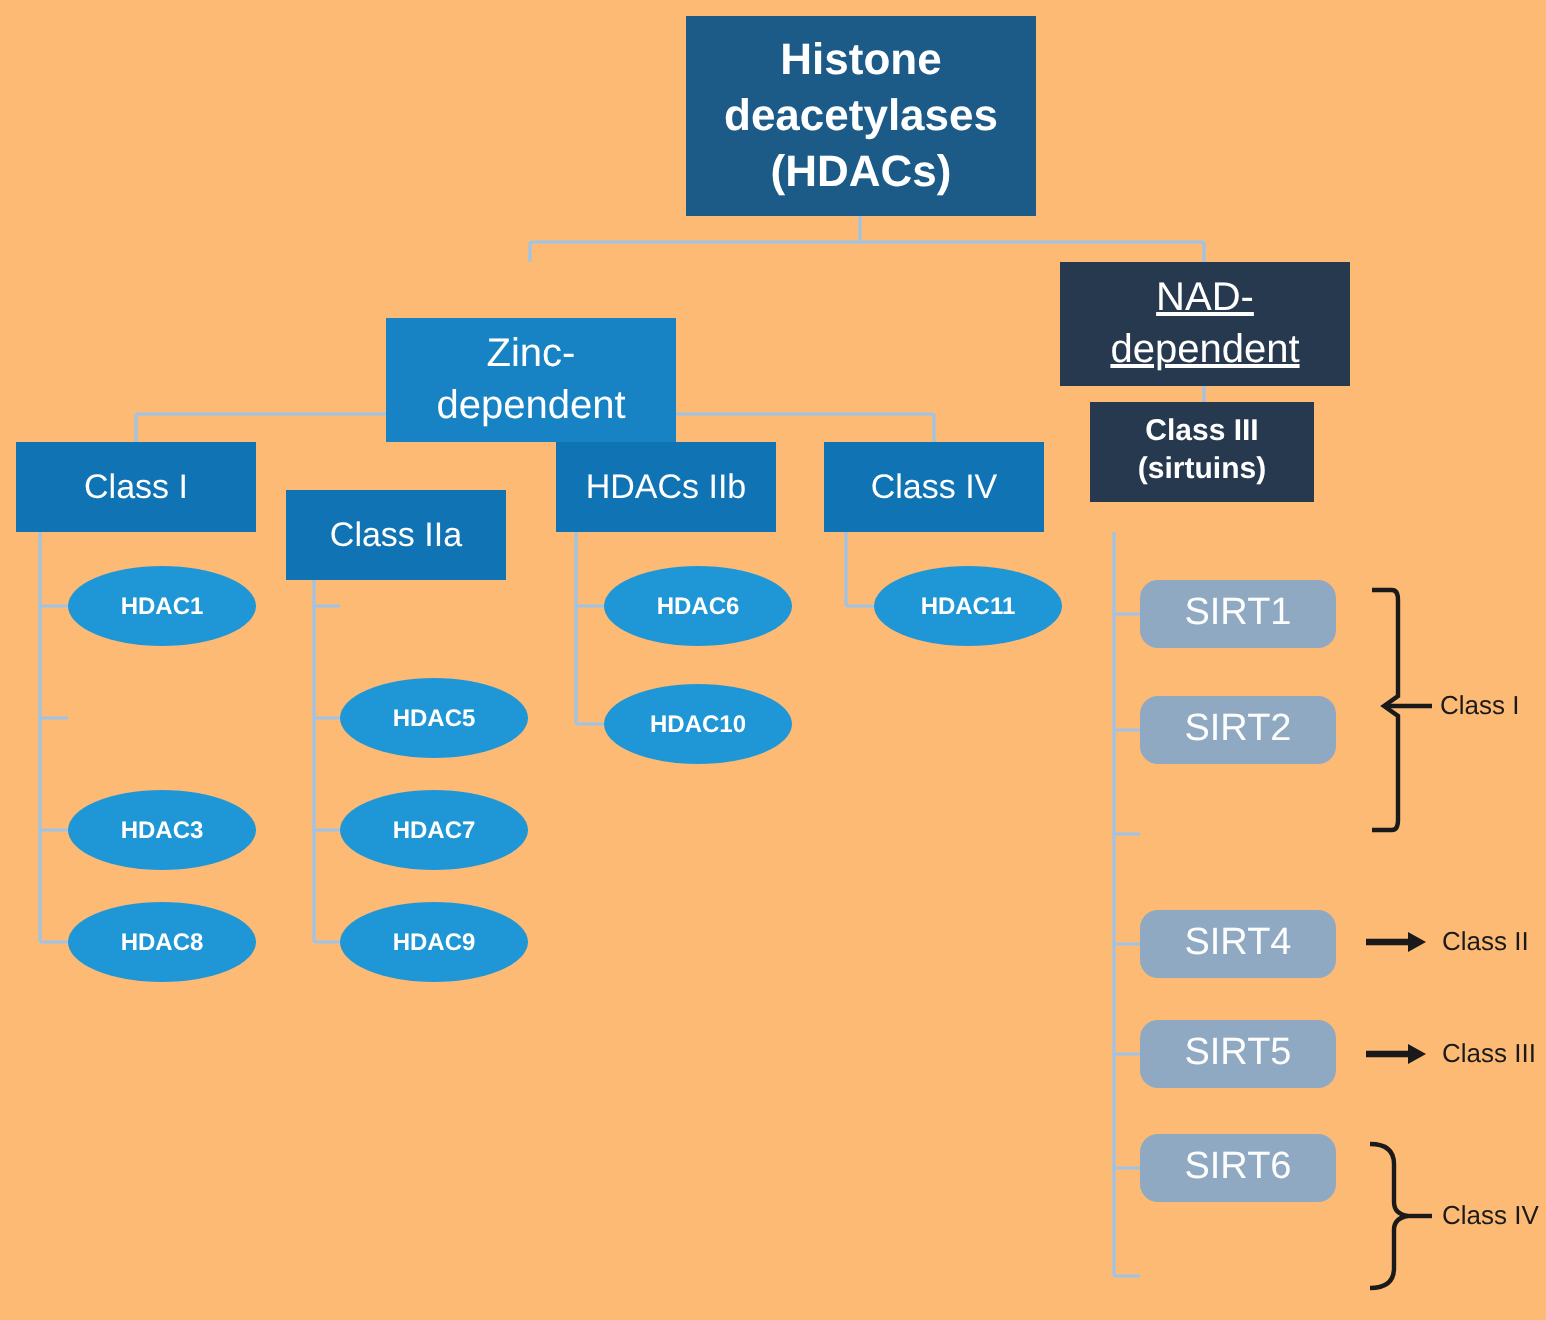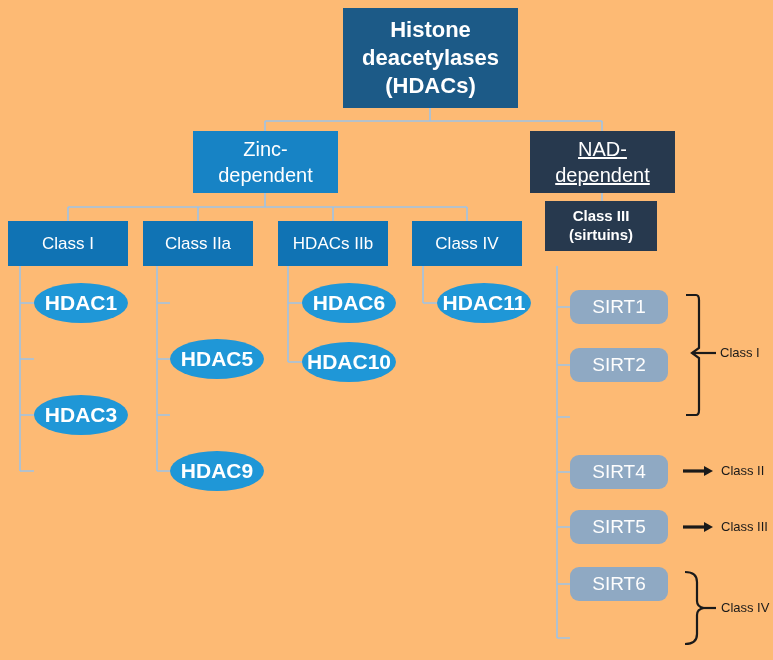--- a/index.html
+++ b/index.html
@@ -20,42 +20,42 @@
   .root-box{
     left:343px;top:8px;width:175px;height:100px;
     background:#1C5A87;
     font-size:22px;font-weight:bold;line-height:1.27;
     padding:0 14px;
   }
   .branch-box{
     top:131px;width:145px;height:62px;
     font-size:20px;line-height:1.3;padding:0 12px;
   }
-  .zinc{left:193px;background:#1783C5;}
+  .zinc{left:193px;background:#1783C5;margin-top:28px;}
   .nad{left:530px;background:#27394E;text-decoration:underline;}
   .class-box{
     top:221px;height:45px;
     background:#1073B4;
     font-size:17px;
   }
   .class1{left:8px;width:120px;}
-  .class2a{left:143px;width:110px;}
+  .class2a{left:143px;width:110px;margin-top:24px;}
   .class2b{left:278px;width:110px;}
   .class4{left:412px;width:110px;}
   .class3-box{
     left:545px;top:201px;width:112px;height:50px;
     background:#27394E;
     font-size:15px;font-weight:bold;line-height:1.25;
     padding:0 8px;
   }
   .oval{
     width:94px;height:40px;
     background:#1F97D7;
     border-radius:50%;
-    font-size:21px;font-weight:bold;
+    font-size:12px;font-weight:bold;
   }
   .sirt{
     left:570px;width:98px;height:34px;
     background:#8FA9C3;
     border-radius:9px;
     font-size:19px;color:#fdfdfd;
   }
   .anno-label{
     position:absolute;
     color:#1a1a1a;font-size:13px;white-space:nowrap;
@@ -95,22 +95,24 @@
 
   <div class="node class-box class1">Class I</div>
   <div class="node class-box class2a">Class IIa</div>
   <div class="node class-box class2b">HDACs IIb</div>
   <div class="node class-box class4">Class IV</div>
 
   <div class="node class3-box">Class III (sirtuins)</div>
 
   <div class="node oval" style="left:34px;top:283px">HDAC1</div>
   <div class="node oval" style="left:34px;top:395px">HDAC3</div>
+  <div class="node oval" style="left:34px;top:451px">HDAC8</div>
 
   <div class="node oval" style="left:170px;top:339px">HDAC5</div>
+  <div class="node oval" style="left:170px;top:395px">HDAC7</div>
   <div class="node oval" style="left:170px;top:451px">HDAC9</div>
 
   <div class="node oval" style="left:302px;top:283px">HDAC6</div>
   <div class="node oval" style="left:302px;top:342px">HDAC10</div>
 
   <div class="node oval" style="left:437px;top:283px">HDAC11</div>
 
   <div class="node sirt" style="top:290px">SIRT1</div>
   <div class="node sirt" style="top:348px">SIRT2</div>
   <div class="node sirt" style="top:455px">SIRT4</div>

